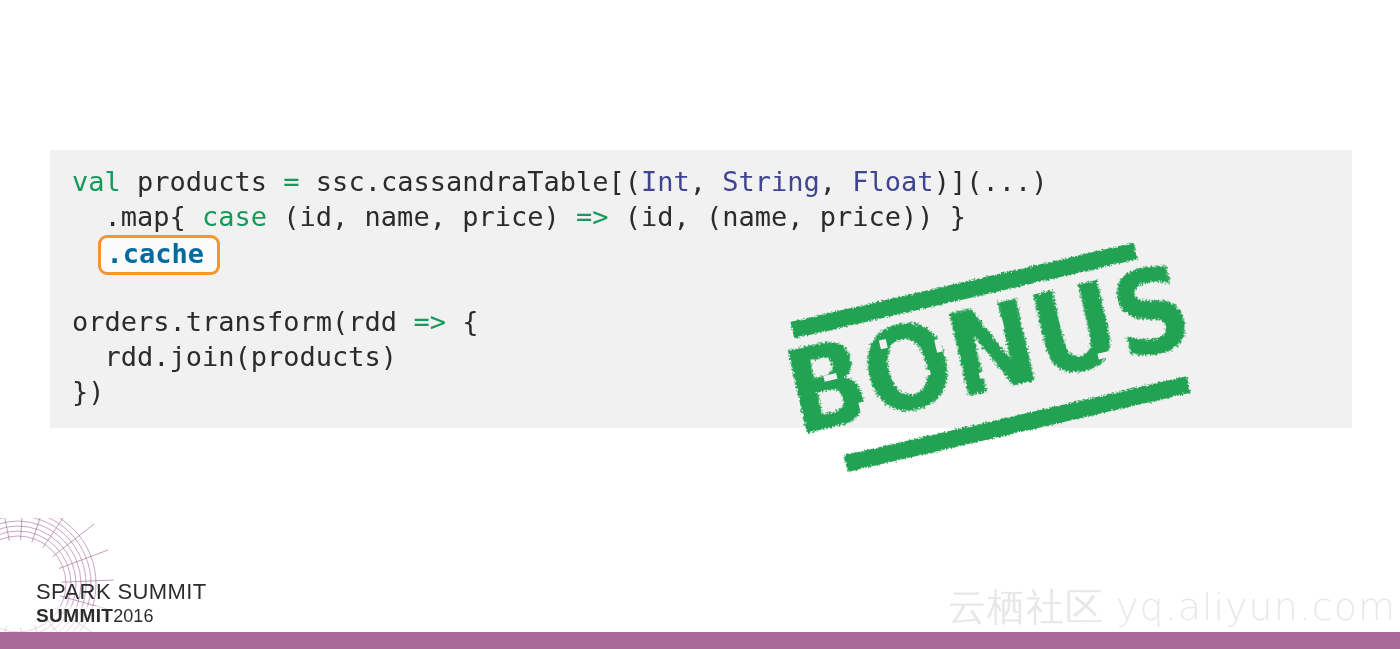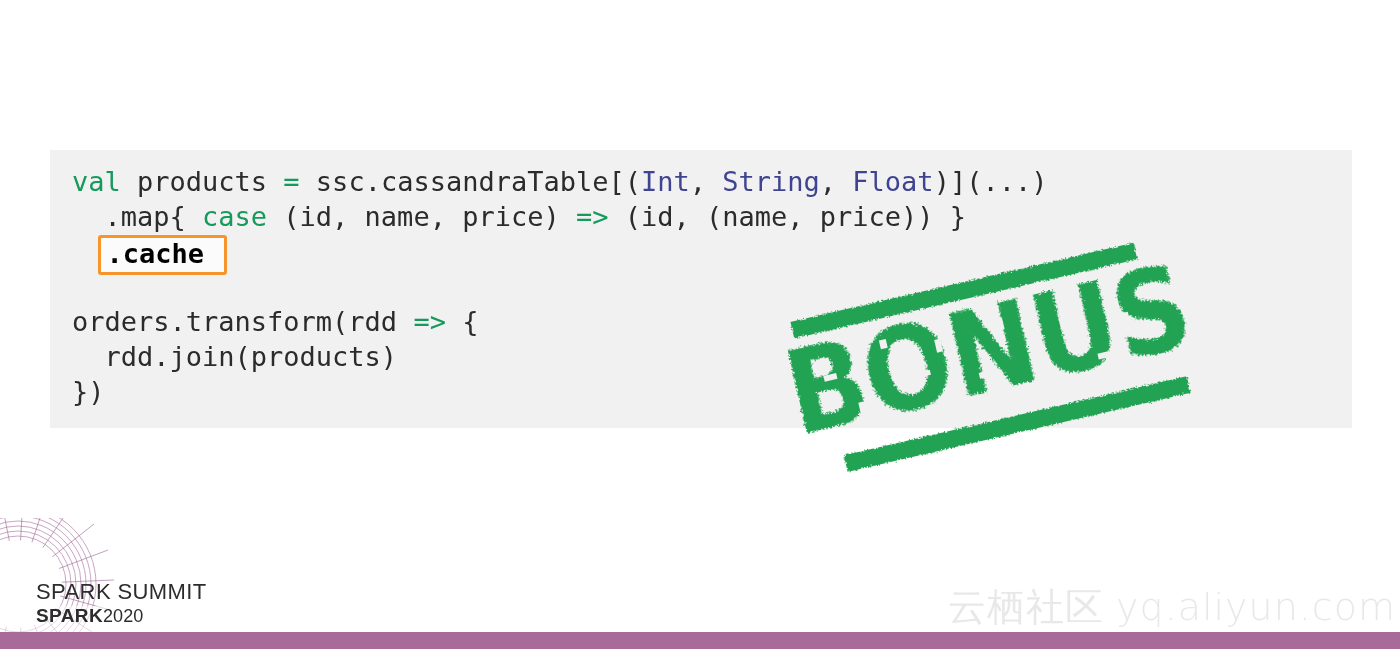--- a/index.html
+++ b/index.html
@@ -48,26 +48,26 @@
 
   .tok-kw    { color: #159a5c; }
   .tok-op    { color: #159a5c; }
   .tok-type  { color: #3f4491; }
   .tok-plain { color: #2b2b2b; }
 
   
   .cache-chip {
     display: inline-block;
     border: 3px solid #f5952b;
-    border-radius: 3px;
+    border-radius: 9px;
     background: #fbfbfb;
-    padding: 0px 20px 2px 6px;
+    padding: 0px 13px 2px 6px;
     margin-left: -7px;
     font-weight: bold;
-    color: #000000;
+    color: #0369a1;
     line-height: 32px;
     position: relative;
     top: 1px;
   }
 
   
   #bonus-stamp {
     position: absolute;
     left: 790px;
     top: 252px;
@@ -244,21 +244,21 @@
         <line x1="60" y1="66" x2="-18" y2="130"></line>
         <line x1="60" y1="66" x2="-34" y2="104"></line>
       </g>
       <circle cx="60" cy="66" r="44" fill="#ffffff"></circle>
       <rect x="0" y="88" width="200" height="43" fill="#ffffff" opacity="0.55"></rect>
     </svg>
   </div>
 
   <div id="logo-text">
     <span id="logo-line1">SPARK SUMMIT</span>
-    <span id="logo-line2"><span>SPARK</span><span id="logo-year">2020</span></span>
+    <span id="logo-line2"><span>SUMMIT</span><span id="logo-year">2016</span></span>
   </div>
 
   <div id="footer-bar"></div>
 
   <div id="watermark">
     <span class="wm-cn">云栖社区</span><span>yq.aliyun.com</span>
   </div>
 
 </div>
 

